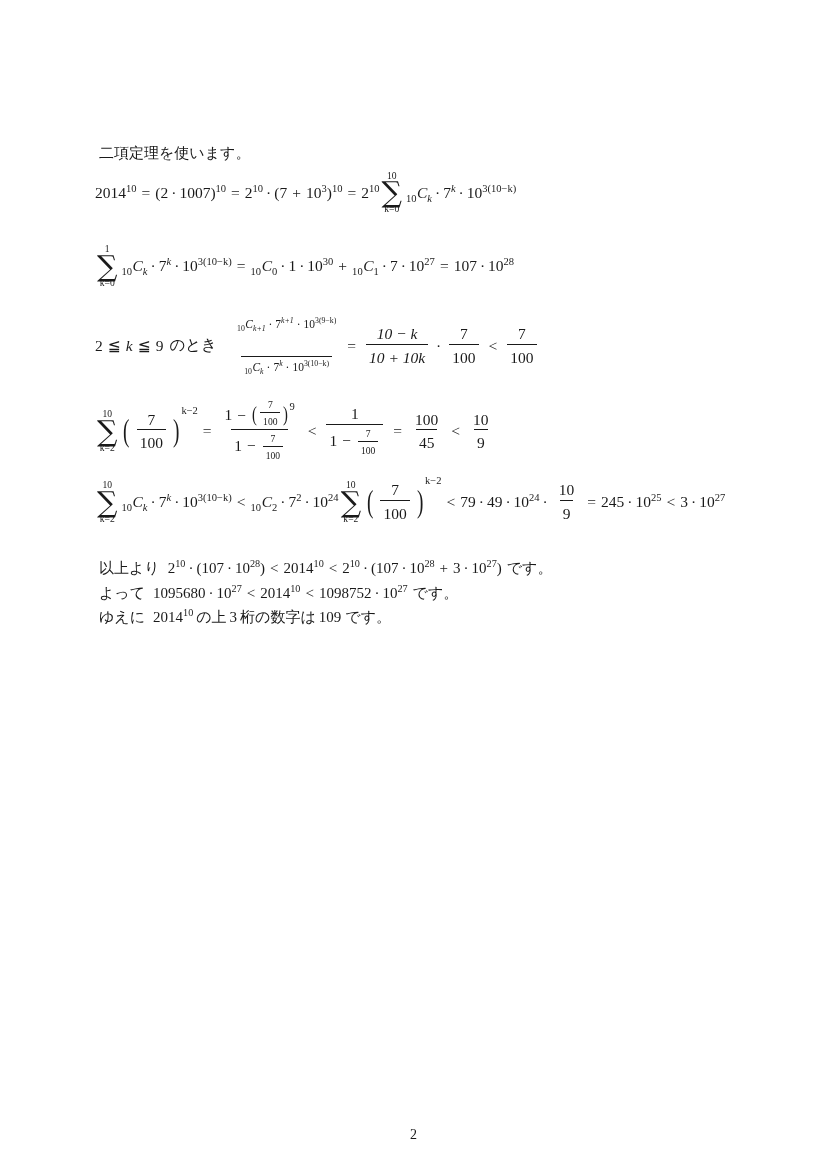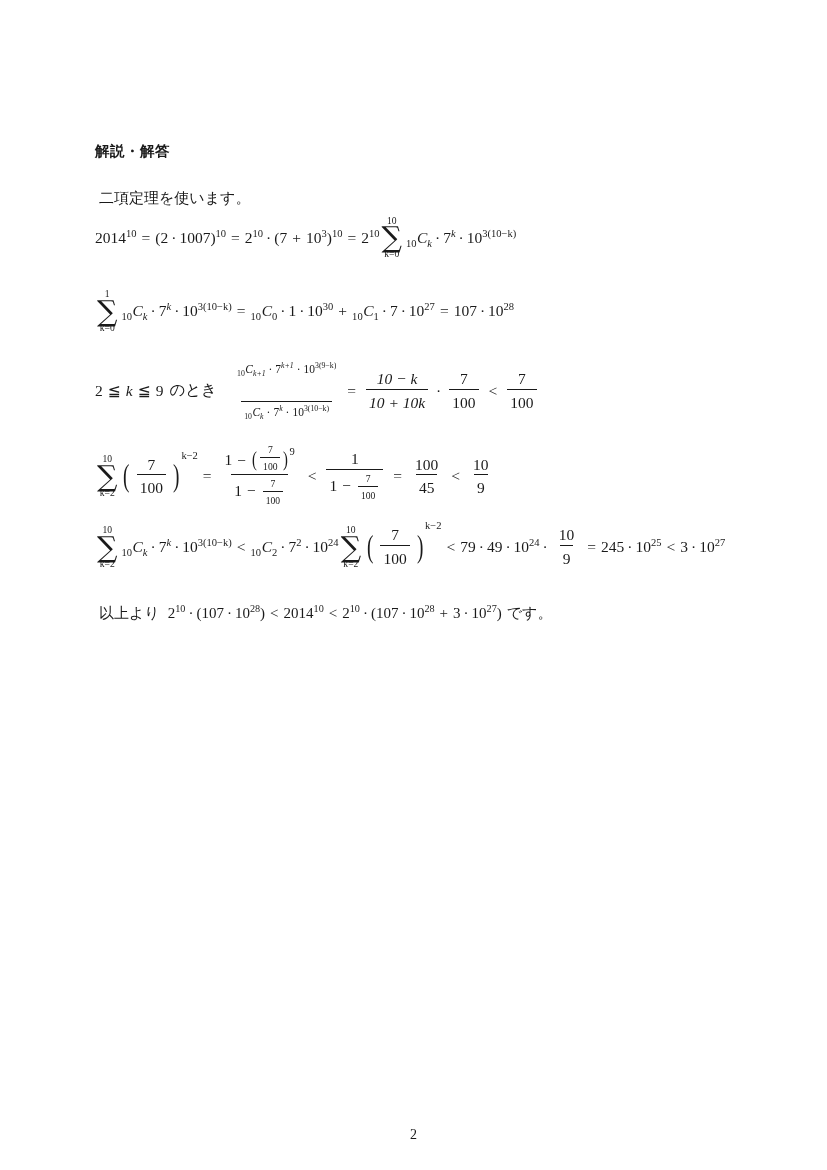--- a/index.html
+++ b/index.html
@@ -164,21 +164,20 @@
     text-align: center;
     font-size: 14px;
   }
 </style>
 </head>
 <body>
 
 <div class="page">
   <div class="content">
 
-    <div class="section-head jp">解説・解答</div>
 
     <p class="para jp">二項定理を使います。</p>
 
     <div class="eqline eqblock">
       <span class="mn"><span>2014</span><sup>10</sup></span>
       <span class="op">=</span>
       <span><span>(</span><span>2</span><span class="dotsep">·</span><span>1007</span><span>)</span><sup>10</sup></span>
       <span class="op">=</span>
       <span><span>2</span><sup>10</sup></span>
       <span class="dotsep">·</span>
@@ -354,18 +353,24 @@
       <span class="op">&lt;</span>
       <span><span>3</span><span class="dotsep">·</span><span>10</span><sup>27</sup></span>
     </div>
 
     <div class="gap-e"></div>
 
     <div class="para tight">
       <span class="jp lead">以上より</span><span>2</span><sup>10</sup><span class="dotsep">·</span><span>(</span><span>107</span><span class="dotsep">·</span><span>10</span><sup>28</sup><span>)</span><span class="op">&lt;</span><span>2014</span><sup>10</sup><span class="op">&lt;</span><span>2</span><sup>10</sup><span class="dotsep">·</span><span>(</span><span>107</span><span class="dotsep">·</span><span>10</span><sup>28</sup><span class="op">+</span><span>3</span><span class="dotsep">·</span><span>10</span><sup>27</sup><span>)</span><span class="jp" style="margin-left:5px;">です。</span>
     </div>
 
-
+    <div class="para tight">
+      <span class="jp lead">よって</span><span>1095680</span><span class="dotsep">·</span><span>10</span><sup>27</sup><span class="op">&lt;</span><span>2014</span><sup>10</sup><span class="op">&lt;</span><span>1098752</span><span class="dotsep">·</span><span>10</span><sup>27</sup><span class="jp" style="margin-left:5px;">です。</span>
+    </div>
+
+    <div class="para tight">
+      <span class="jp lead">ゆえに</span><span>2014</span><sup>10</sup><span class="jp" style="margin:0 3px;">の上</span><span>3</span><span class="jp" style="margin:0 3px;">桁の数字は</span><span>109</span><span class="jp" style="margin-left:4px;">です。</span>
+    </div>
 
   </div>
 
   <div class="pagenum">2</div>
 </div>
 
 </body></html>

